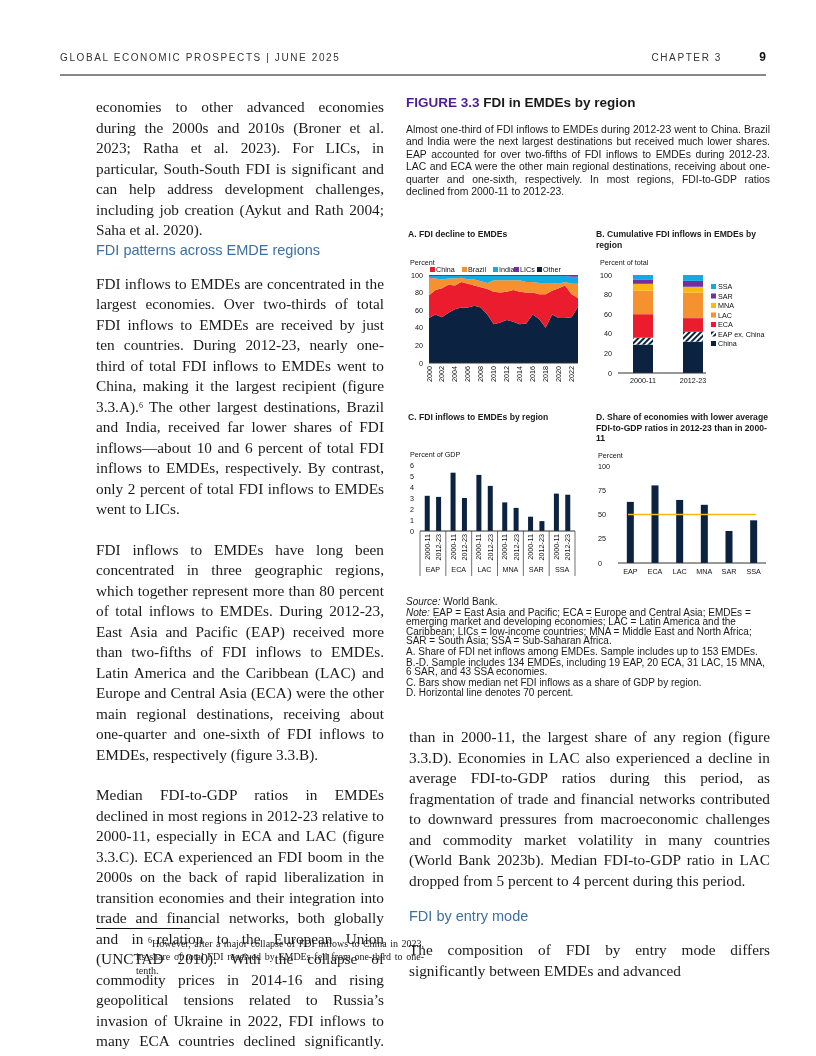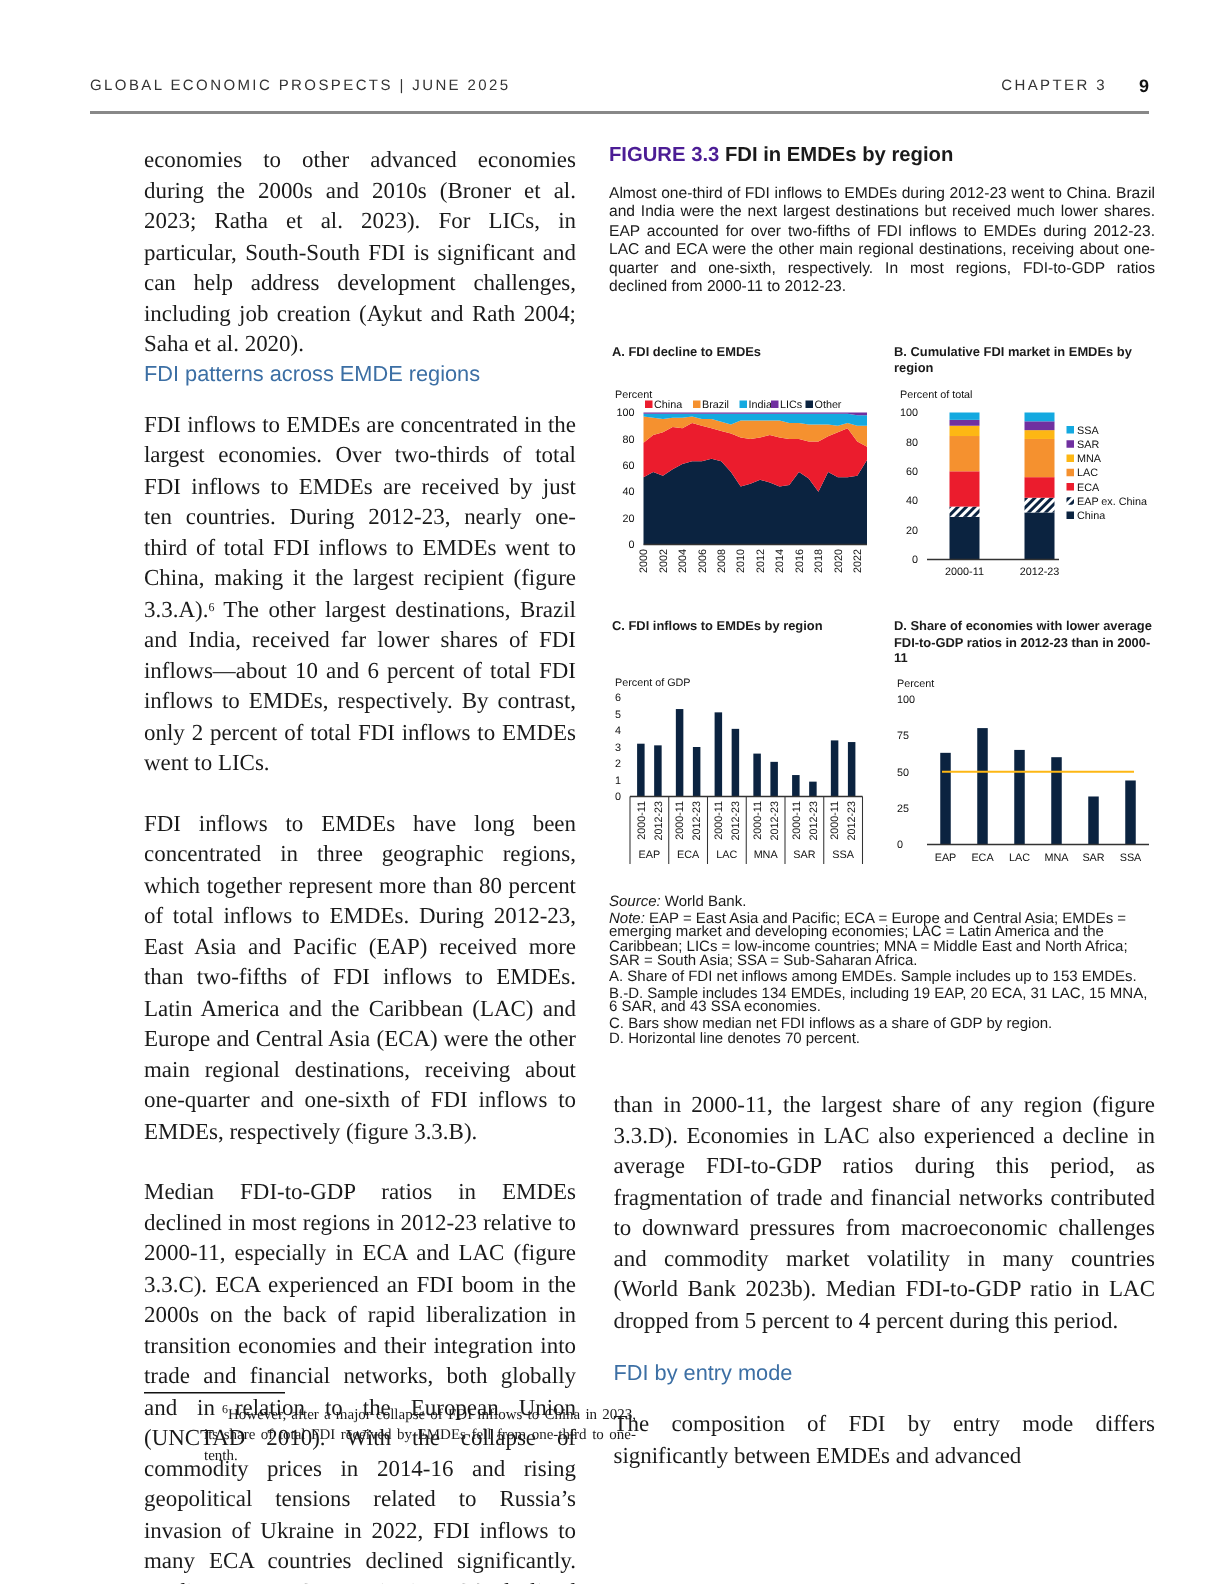--- a/index.html
+++ b/index.html
@@ -1,19 +1,19 @@
 <!DOCTYPE html>
 <html><head>
 <meta charset="utf-8">
 <style>
   html,body{margin:0;padding:0;background:#fff;}
   body{width:816px;height:1056px;position:relative;overflow:hidden;font-family:"Liberation Serif",serif;color:#1a1a1a;}
   .hdr{position:absolute;left:60px;right:50px;top:50px;height:18px;font-family:"Liberation Sans",sans-serif;font-size:10px;letter-spacing:1.6px;color:#333;}
   .hdr .l{position:absolute;left:0;top:2px;}
-  .hdr .r{position:absolute;right:28px;top:2px;}
+  .hdr .r{position:absolute;right:44px;top:2px;}
   .hdr .pg{position:absolute;right:0;top:0;font-weight:bold;font-size:12px;letter-spacing:0;color:#111;}
   .hdr-rule{position:absolute;left:60px;right:50px;top:74px;height:2px;background:#888;}
   .col{position:absolute;font-size:15.3px;line-height:20.5px;text-align:justify;}
   .col p{margin:0;}
   .left{left:96px;width:288px;top:97px;}
   .sub{font-family:"Liberation Sans",sans-serif;color:#3c6fa4;font-size:14.5px;line-height:18px;text-align:left;}
   .fig{position:absolute;left:406px;top:94px;width:364px;font-family:"Liberation Sans",sans-serif;}
   .fig-title{font-size:13.5px;font-weight:bold;line-height:18px;}
   .fig-title .num{color:#4c1d95;}
   .fig-desc{font-size:10.4px;line-height:12.4px;margin-top:12px;text-align:justify;}
@@ -46,21 +46,21 @@
 
 <div class="fn-rule"></div>
 <div class="fn"><sup>6</sup><span>However, after a major collapse of FDI inflows to China in 2023, its share of total FDI received by EMDEs fell from one-third to one-tenth.</span></div>
 
 <div class="fig">
   <div class="fig-title"><span class="num">FIGURE 3.3</span> <span>FDI in EMDEs by region</span></div>
   <div class="fig-desc">Almost one-third of FDI inflows to EMDEs during 2012-23 went to China. Brazil and India were the next largest destinations but received much lower shares. EAP accounted for over two-fifths of FDI inflows to EMDEs during 2012-23. LAC and ECA were the other main regional destinations, receiving about one-quarter and one-sixth, respectively. In most regions, FDI-to-GDP ratios declined from 2000-11 to 2012-23.</div>
 </div>
 
 <div class="panel-title" style="left:408px;top:229px;width:180px;">A. FDI decline to EMDEs</div>
-<div class="panel-title" style="left:596px;top:229px;width:176px;">B. Cumulative FDI market in EMDEs by region</div>
+<div class="panel-title" style="left:596px;top:229px;width:176px;">B. Cumulative FDI inflows in EMDEs by region</div>
 <div class="panel-title" style="left:408px;top:412px;width:180px;">C. FDI inflows to EMDEs by region</div>
 <div class="panel-title" style="left:596px;top:412px;width:176px;">D. Share of economies with lower average FDI-to-GDP ratios in 2012-23 than in 2000-11</div>
 
 <svg id="chartA" style="position:absolute;left:400px;top:255px;" width="190" height="140">
     <text x="10" y="10" class="ax">Percent</text>
     <text x="23" y="110.5" class="ax" text-anchor="end">0</text>
     <text x="23" y="92.9" class="ax" text-anchor="end">20</text>
     <text x="23" y="75.3" class="ax" text-anchor="end">40</text>
     <text x="23" y="57.7" class="ax" text-anchor="end">60</text>
     <text x="23" y="40.099999999999994" class="ax" text-anchor="end">80</text>

